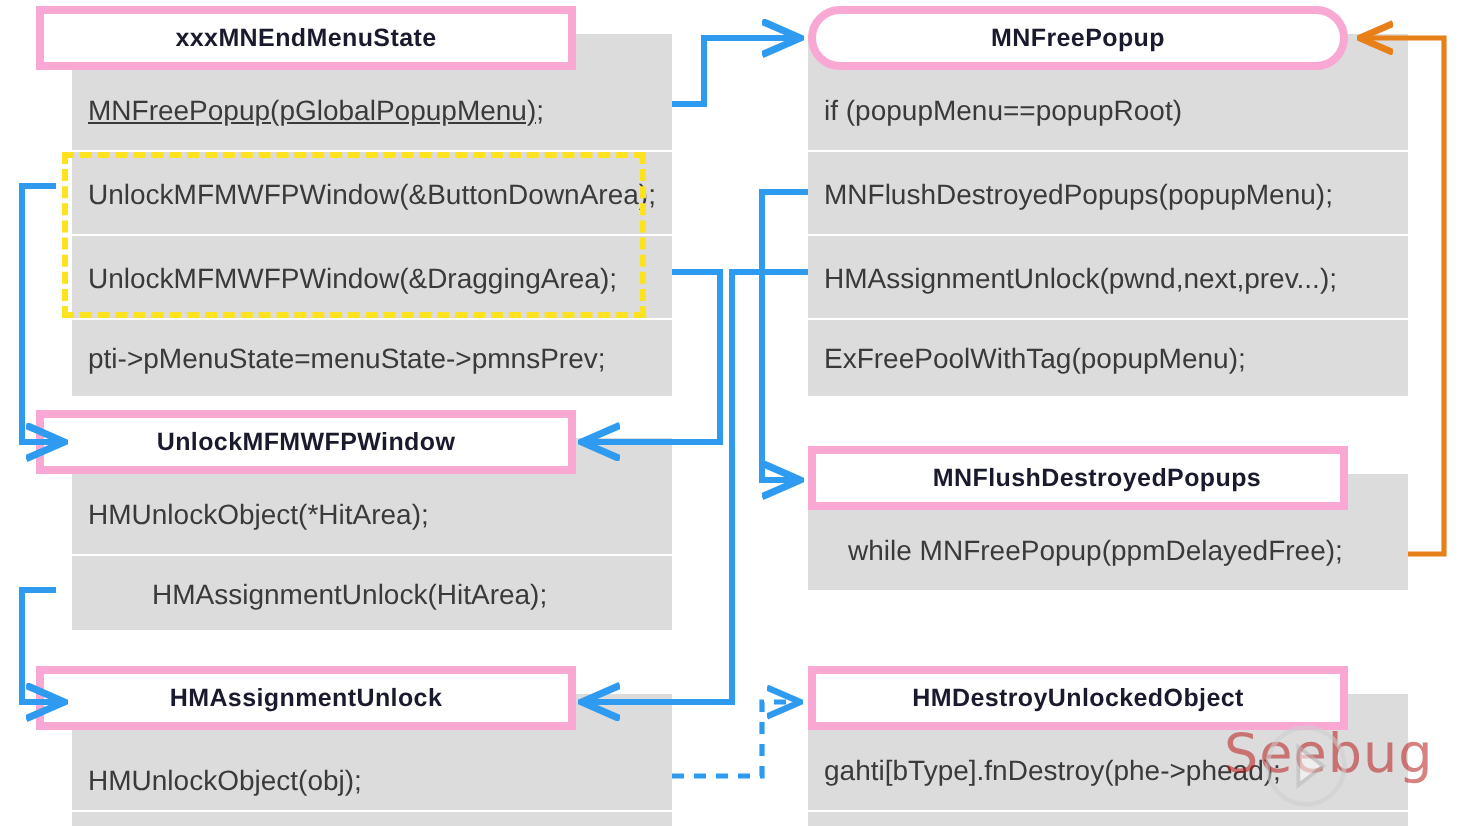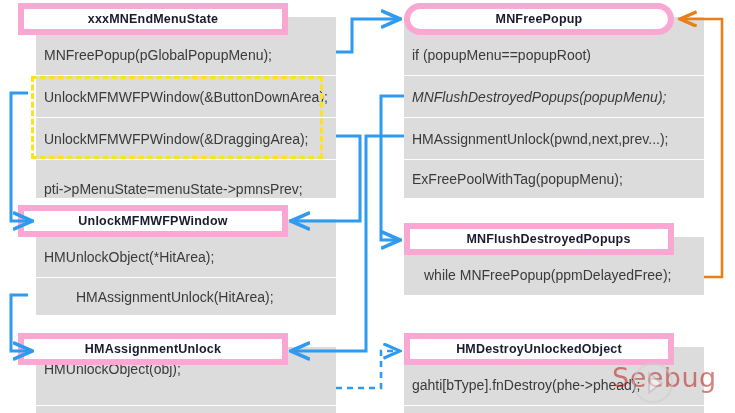--- a/index.html
+++ b/index.html
@@ -15,21 +15,21 @@
   
   .node{position:absolute;}
   .node .body{
     position:absolute;left:0;top:0;
     background:#dcdcdc;
     box-sizing:border-box;
   }
   .node .hdr{
     position:absolute;
     background:#ffffff;
-    border:6px solid #f9a8d4;
+    border:4px solid #f9a8d4;
     box-sizing:border-box;
     display:flex;align-items:center;justify-content:center;
     font-weight:bold;
     font-size:12.5px;
     color:#1a1a2e;
     letter-spacing:.2px;
     z-index:4;
   }
   .row{
     position:absolute;
@@ -81,37 +81,37 @@
 <div id="stage">
 
   <div class="node" style="left:18px;top:3px;width:318px;height:195px;">
     <div class="body" style="left:18px;top:14px;width:300px;height:181px;"></div>
     <div class="hdr" style="left:0px;top:0px;width:270px;height:32px;">
       <span>xxxMNEndMenuState</span>
     </div>
     <div class="rowsep" style="left:18px;top:72px;width:300px;"></div>
     <div class="rowsep" style="left:18px;top:114px;width:300px;"></div>
     <div class="rowsep" style="left:18px;top:156px;width:300px;"></div>
-    <div class="row" style="left:18px;top:32px;width:296px;height:40px;">MNFreePopup(pGlobalPopupMenu);</div>
+    <div class="row" style="left:18px;top:32px;width:296px;height:40px;text-decoration:underline;">MNFreePopup(pGlobalPopupMenu);</div>
     <div class="row" style="left:18px;top:73px;width:327px;height:41px;">UnlockMFMWFPWindow(&amp;ButtonDownArea);</div>
     <div class="row" style="left:18px;top:115px;width:300px;height:41px;">UnlockMFMWFPWindow(&amp;DraggingArea);</div>
-    <div class="row" style="left:18px;top:167px;width:300px;height:38px;text-align:right;">pti-&gt;pMenuState=menuState-&gt;pmnsPrev;</div>
+    <div class="row" style="left:18px;top:157px;width:300px;height:38px;text-align:right;">pti-&gt;pMenuState=menuState-&gt;pmnsPrev;</div>
   </div>
   <div class="hl" style="left:31px;top:76px;width:292px;height:83px;"></div>
 
   <div class="node" style="left:404px;top:3px;width:312px;height:195px;">
     <div class="body" style="left:0px;top:14px;width:300px;height:181px;"></div>
     <div class="hdr" style="left:0px;top:0px;width:270px;height:32px;border-radius:16px;">
       <span>MNFreePopup</span>
     </div>
     <div class="rowsep" style="left:0px;top:72px;width:300px;"></div>
     <div class="rowsep" style="left:0px;top:114px;width:300px;"></div>
     <div class="rowsep" style="left:0px;top:156px;width:300px;"></div>
     <div class="row" style="left:0px;top:32px;width:300px;height:40px;text-align:right;">if (popupMenu==popupRoot)</div>
-    <div class="row" style="left:0px;top:73px;width:300px;height:41px;font-style:italic;">  MNFlushDestroyedPopups(popupMenu);</div>
+    <div class="row" style="left:0px;top:73px;width:300px;height:41px;">  MNFlushDestroyedPopups(popupMenu);</div>
     <div class="row" style="left:0px;top:115px;width:300px;height:41px;">HMAssignmentUnlock(pwnd,next,prev...);</div>
     <div class="row" style="left:0px;top:157px;width:300px;height:38px;">ExFreePoolWithTag(popupMenu);</div>
   </div>
 
   <div class="node" style="left:18px;top:205px;width:318px;height:110px;">
     <div class="body" style="left:18px;top:14px;width:300px;height:96px;"></div>
     <div class="hdr" style="left:0px;top:0px;width:270px;height:32px;">
       <span>UnlockMFMWFPWindow</span>
     </div>
     <div class="rowsep" style="left:18px;top:72px;width:300px;"></div>
@@ -127,21 +127,21 @@
     <div class="rowsep" style="left:0px;top:72px;width:300px;"></div>
     <div class="row" style="left:12px;top:32px;width:268px;height:40px;">while MNFreePopup(ppmDelayedFree);</div>
   </div>
 
   <div class="node" style="left:18px;top:333px;width:318px;height:80px;">
     <div class="body" style="left:18px;top:14px;width:300px;height:66px;"></div>
     <div class="hdr" style="left:0px;top:0px;width:270px;height:32px;">
       <span>HMAssignmentUnlock</span>
     </div>
     <div class="rowsep" style="left:18px;top:72px;width:300px;"></div>
-    <div class="row" style="left:18px;top:16px;width:300px;height:40px;">HMUnlockObject(obj);</div>
+    <div class="row" style="left:18px;top:37px;width:300px;height:40px;">HMUnlockObject(obj);</div>
   </div>
 
   <div class="node" style="left:404px;top:333px;width:312px;height:80px;">
     <div class="body" style="left:0px;top:14px;width:300px;height:66px;"></div>
     <div class="hdr" style="left:0px;top:0px;width:270px;height:32px;">
       <span>HMDestroyUnlockedObject</span>
     </div>
     <div class="rowsep" style="left:0px;top:72px;width:300px;"></div>
     <div class="row" style="left:0px;top:32px;width:300px;height:40px;">gahti[bType].fnDestroy(phe-&gt;phead);</div>
   </div>

